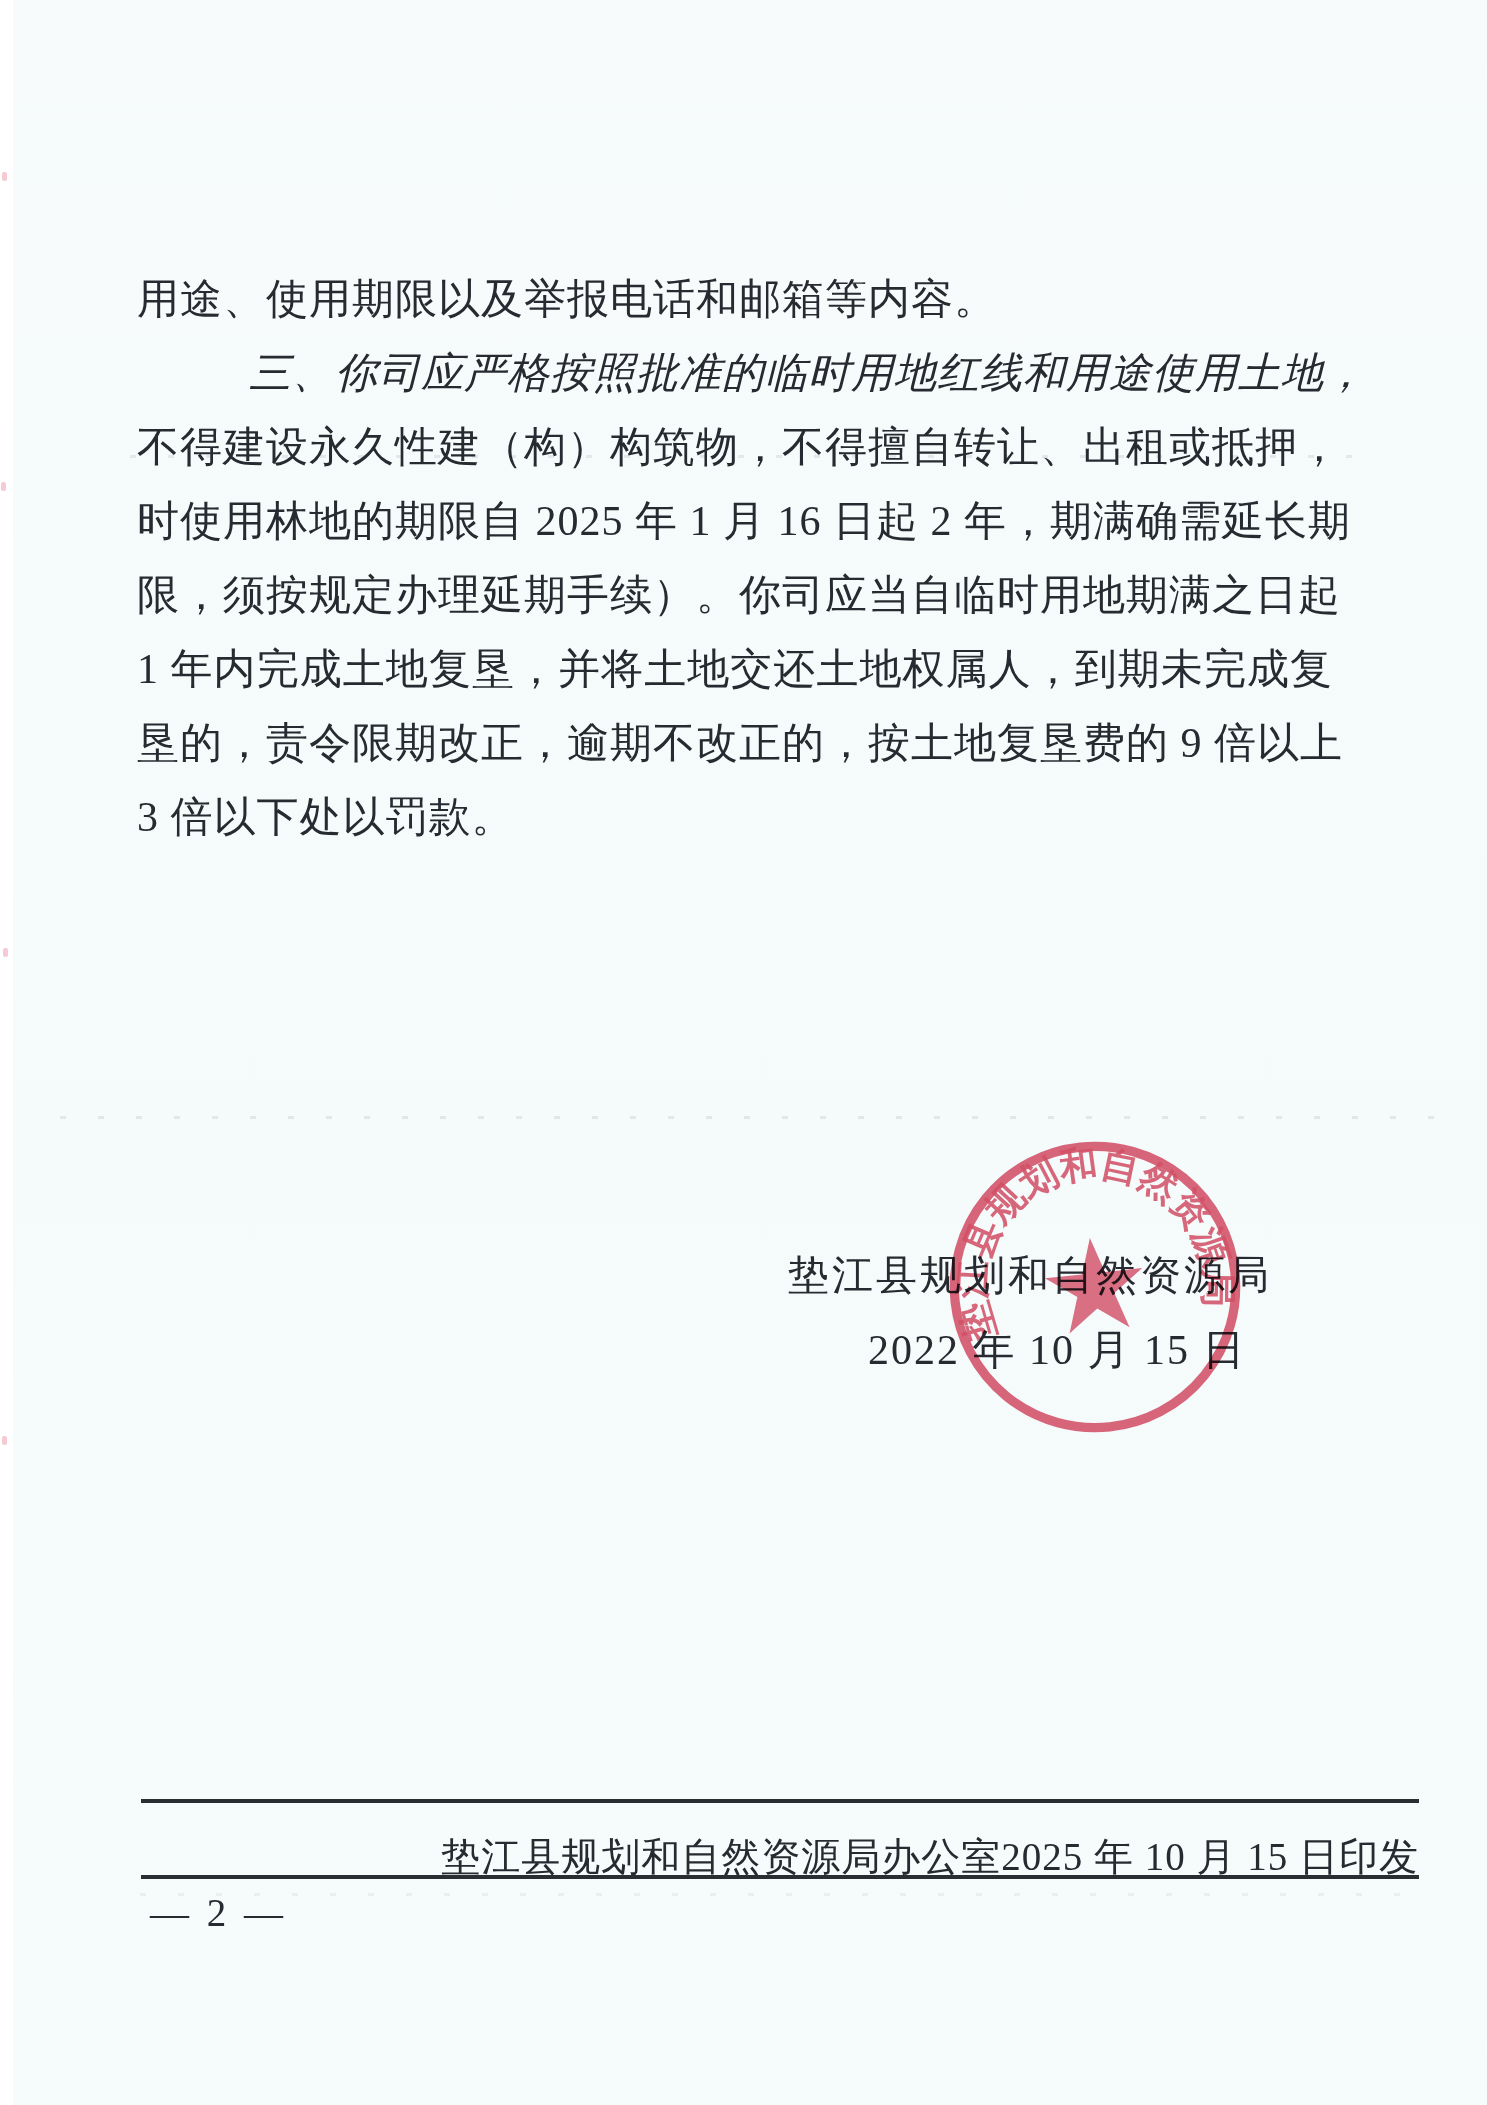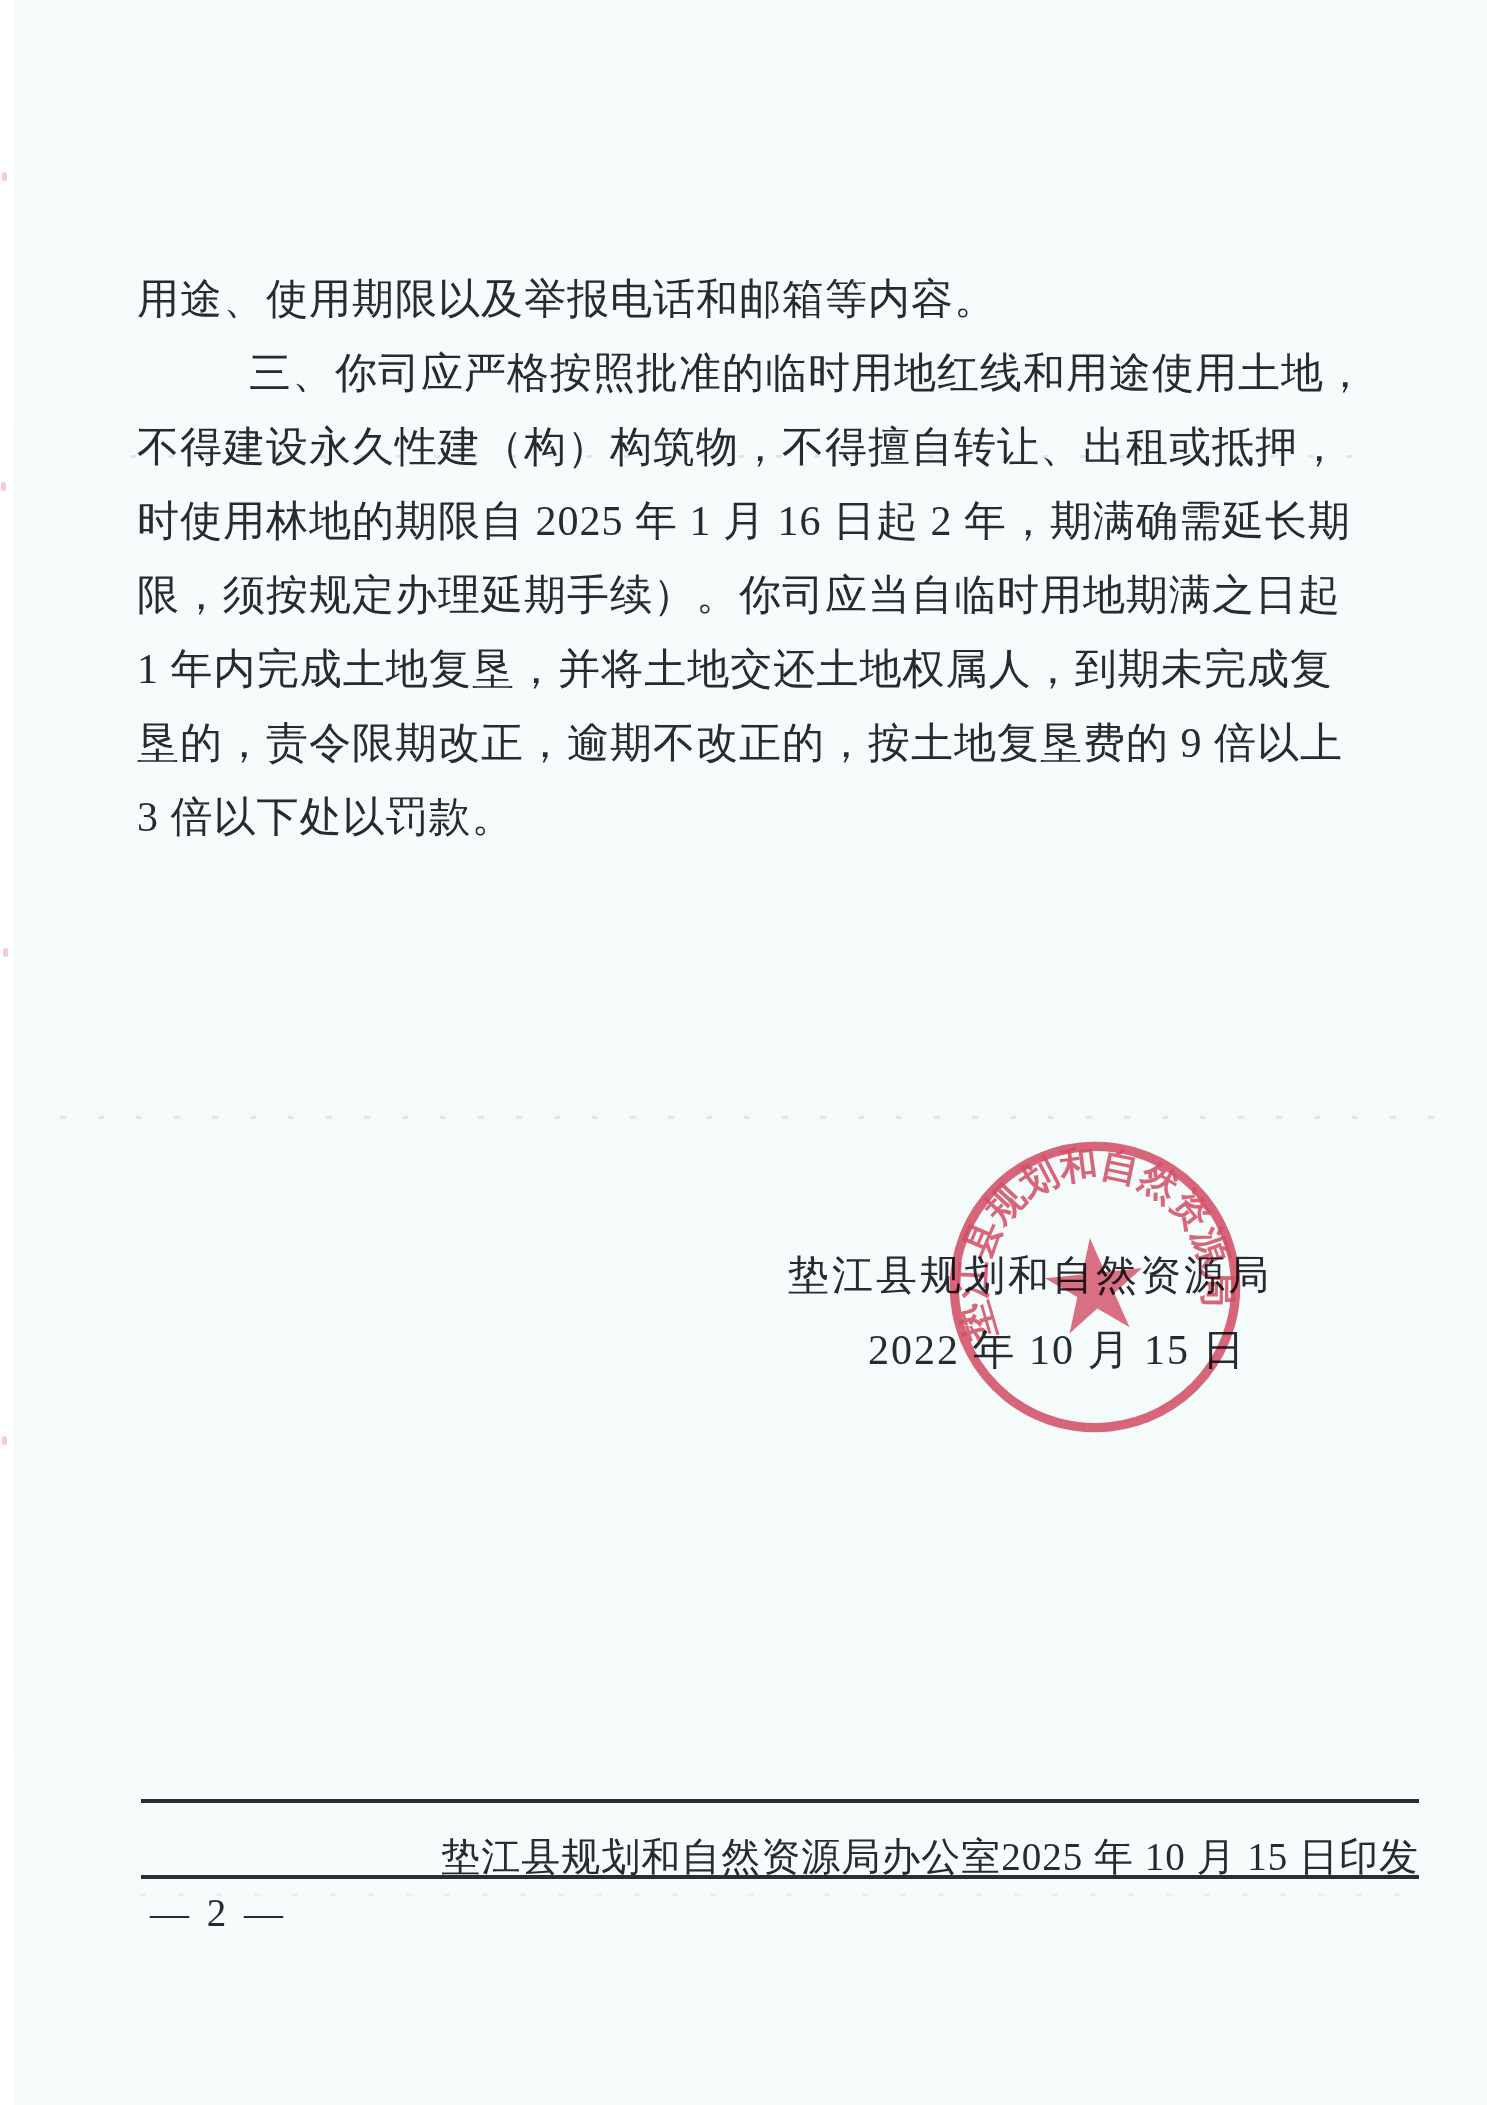--- a/index.html
+++ b/index.html
@@ -16,21 +16,21 @@
   .speck{position:absolute;width:5px;height:9px;border-radius:2px;background:#ef9fae;opacity:.55;}
 
   
   .bodytext{
     position:absolute;left:137px;top:262px;width:1196px;
     font-size:42px;line-height:74px;letter-spacing:1px;
     text-align:justify;
   }
   .line{display:block;height:74px;text-align:justify;text-align-last:justify;white-space:nowrap;}
   .line.end{text-align-last:left;}
-  .line.indent{padding-left:112px;}
+  .line.indent{padding-left:112px;font-style:italic;}
   .line.indent.j{box-sizing:border-box;}
 
   
   .artifact{
     position:absolute;height:3px;opacity:.35;
     background:repeating-linear-gradient(90deg,#b8c6cc 0 6px,transparent 6px 38px);
   }
 
   
   .sig-org{position:absolute;left:788px;top:1248px;font-size:41px;letter-spacing:3px;white-space:nowrap;}

